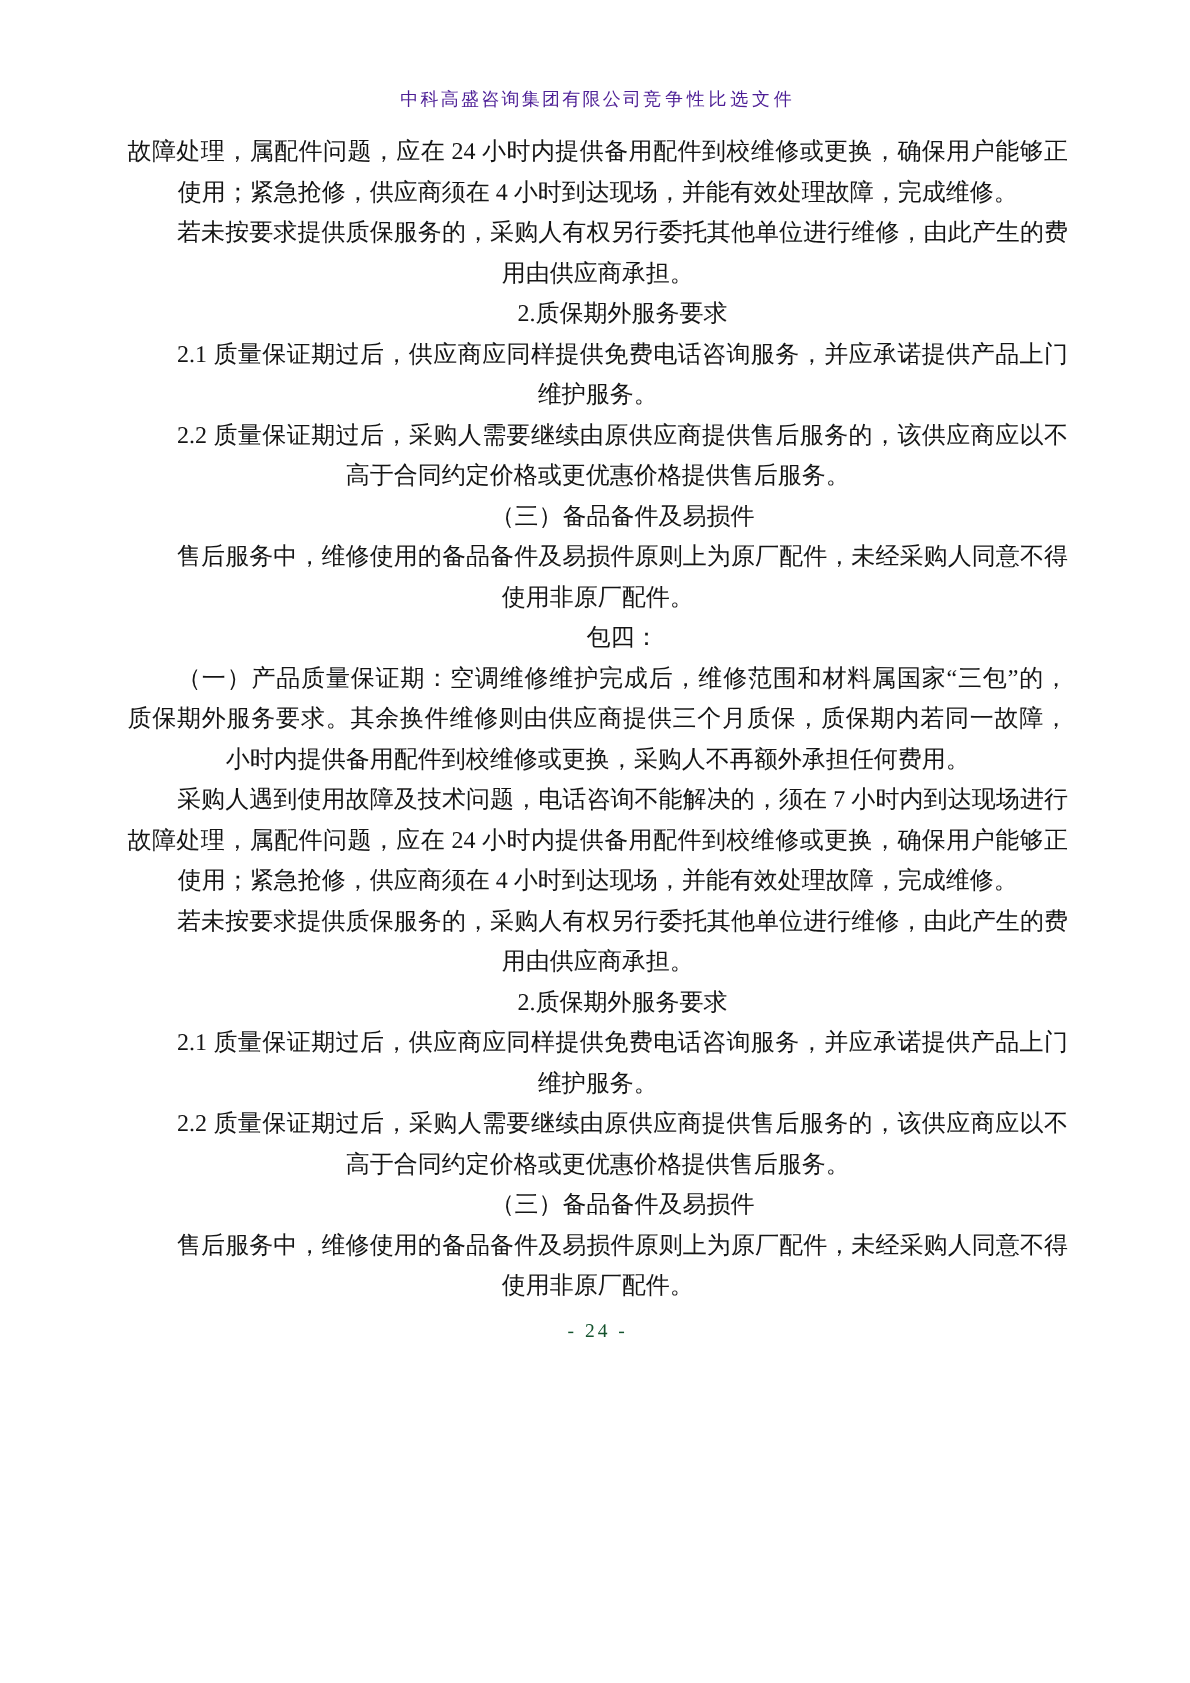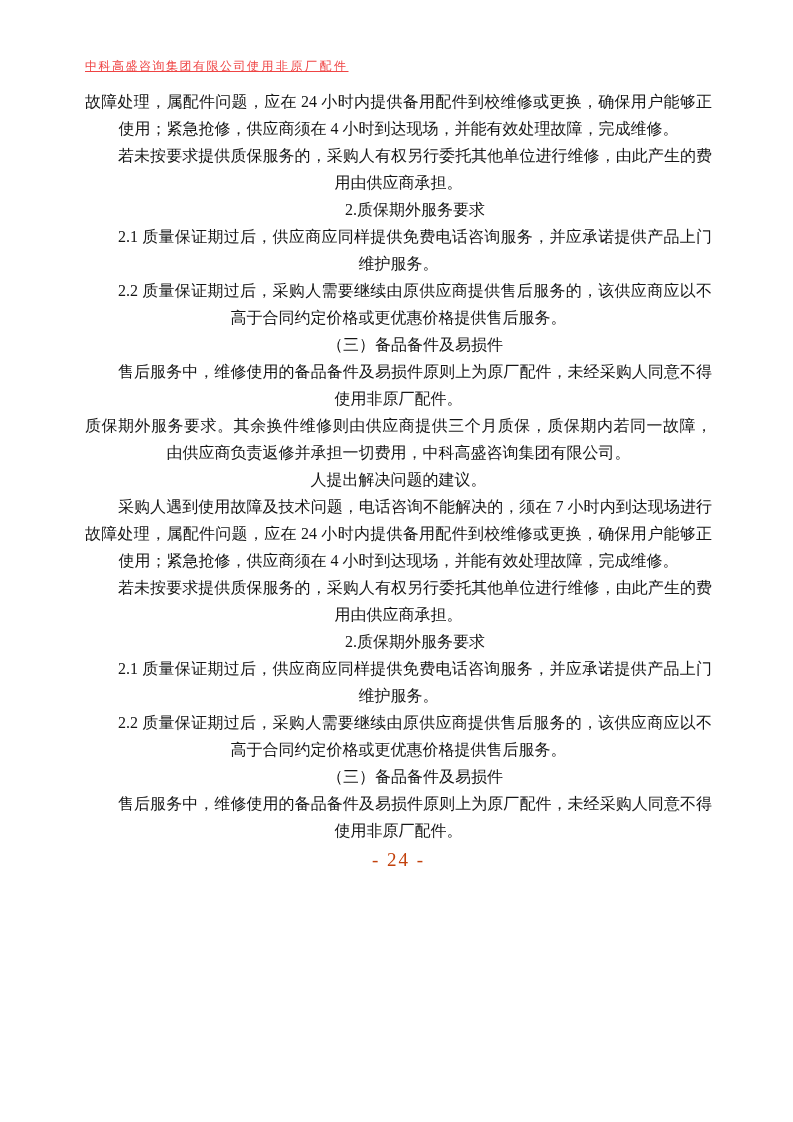--- a/index.html
+++ b/index.html
@@ -13,27 +13,26 @@
   }
   .page {
     position: relative;
     width: 793px;
     height: 1122px;
     background: #ffffff;
     padding: 58px 81px 0 85px;
   }
   .doc-header {
     display: flex;
-    justify-content: flex-start;
+    justify-content: center;
     align-items: flex-end;
     font-size: 12px;
     line-height: 17px;
-    color: #ef4444;
+    color: #4c1d95;
     margin-bottom: 13px;
-    text-decoration: underline;
   }
   .doc-header .company {
     letter-spacing: 1.5px;
   }
   .doc-header .doctype {
     letter-spacing: 2.5px;
   }
   .doc-body {
     width: 627px;
   }
@@ -49,52 +48,53 @@
   .line.indent {
     padding-left: 33px;
   }
   .line.fill {
     text-align: justify;
     text-align-last: justify;
   }
   .doc-footer {
     margin-top: 7px;
     text-align: center;
-    font-size: 19px;
+    font-size: 13px;
     line-height: 17px;
-    color: #c2410c;
+    color: #14532d;
     letter-spacing: 2px;
   }
 </style>
 </head>
 <body>
 
 <div class="page">
 
   <div class="doc-header">
     <span class="company">中科高盛咨询集团有限公司</span>
-    <span class="doctype">使用非原厂配件</span>
+    <span class="doctype">竞争性比选文件</span>
   </div>
 
   <div class="doc-body">
       <div class="line fill">故障处理，属配件问题，应在 24 小时内提供备用配件到校维修或更换，确保用户能够正常</div>
       <div class="line">使用；紧急抢修，供应商须在 4 小时到达现场，并能有效处理故障，完成维修。</div>
       <div class="line indent fill">若未按要求提供质保服务的，采购人有权另行委托其他单位进行维修，由此产生的费</div>
       <div class="line">用由供应商承担。</div>
       <div class="line indent">2.质保期外服务要求</div>
       <div class="line indent fill">2.1 质量保证期过后，供应商应同样提供免费电话咨询服务，并应承诺提供产品上门</div>
       <div class="line">维护服务。</div>
       <div class="line indent fill">2.2 质量保证期过后，采购人需要继续由原供应商提供售后服务的，该供应商应以不</div>
       <div class="line">高于合同约定价格或更优惠价格提供售后服务。</div>
       <div class="line indent">（三）备品备件及易损件</div>
       <div class="line indent fill">售后服务中，维修使用的备品备件及易损件原则上为原厂配件，未经采购人同意不得</div>
       <div class="line">使用非原厂配件。</div>
+      <div class="line indent">包四：</div>
+      <div class="line indent fill">（一）产品质量保证期：空调维修维护完成后，维修范围和材料属国家“三包”的，</div>
       <div class="line fill">质保期外服务要求。其余换件维修则由供应商提供三个月质保，质保期内若同一故障，</div>
-      <div class="line">由供应商负责返修并承担一切费用，中科高盛咨询集团有限公司。</div>
-      <div class="line">人提出解决问题的建议。</div>
+      <div class="line">小时内提供备用配件到校维修或更换，采购人不再额外承担任何费用。</div>
       <div class="line indent fill">采购人遇到使用故障及技术问题，电话咨询不能解决的，须在 7 小时内到达现场进行</div>
       <div class="line fill">故障处理，属配件问题，应在 24 小时内提供备用配件到校维修或更换，确保用户能够正常</div>
       <div class="line">使用；紧急抢修，供应商须在 4 小时到达现场，并能有效处理故障，完成维修。</div>
       <div class="line indent fill">若未按要求提供质保服务的，采购人有权另行委托其他单位进行维修，由此产生的费</div>
       <div class="line">用由供应商承担。</div>
       <div class="line indent">2.质保期外服务要求</div>
       <div class="line indent fill">2.1 质量保证期过后，供应商应同样提供免费电话咨询服务，并应承诺提供产品上门</div>
       <div class="line">维护服务。</div>
       <div class="line indent fill">2.2 质量保证期过后，采购人需要继续由原供应商提供售后服务的，该供应商应以不</div>
       <div class="line">高于合同约定价格或更优惠价格提供售后服务。</div>

